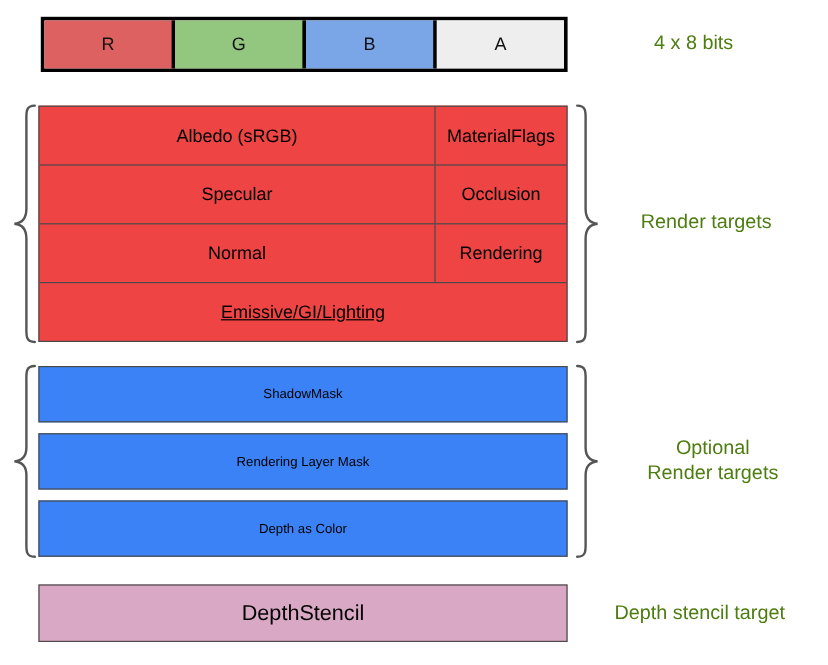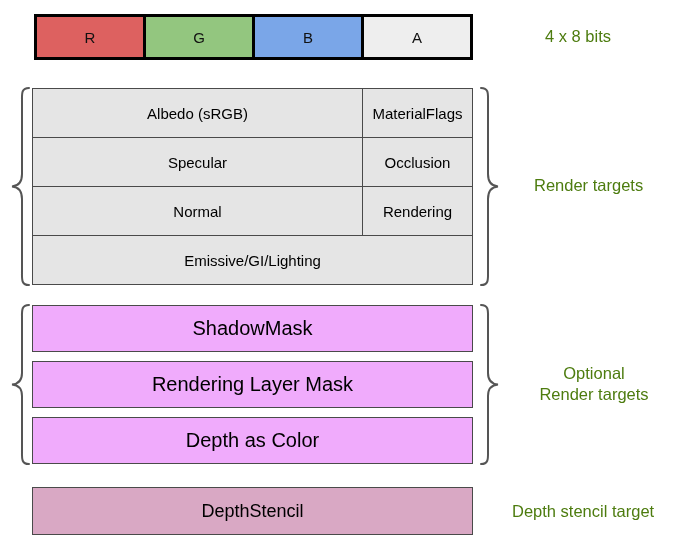--- a/index.html
+++ b/index.html
@@ -45,31 +45,31 @@
 
   
   .rt-table {
     position: absolute;
     left: 32px;
     top: 88px;
     width: 441px;
     height: 197px;
     box-sizing: border-box;
     border: 1.5px solid #4a4a4a;
-    background: #e5e5e5;
+    background: #ef4444;
     display: flex;
     flex-direction: column;
   }
   .rt-row {
     flex: 1 1 0;
     display: flex;
     border-bottom: 1.5px solid #4a4a4a;
     box-sizing: border-box;
   }
-  .rt-row:last-child { border-bottom: none; }
+  .rt-row:last-child { border-bottom: none; text-decoration: underline; }
   .rt-main {
     width: 330px;
     display: flex;
     align-items: center;
     justify-content: center;
     font-size: 15px;
     border-right: 1.5px solid #4a4a4a;
     box-sizing: border-box;
   }
   .rt-aux {
@@ -86,25 +86,25 @@
   }
 
   
   .opt-box {
     position: absolute;
     left: 32px;
     width: 441px;
     height: 47px;
     box-sizing: border-box;
     border: 1.5px solid #4a4a4a;
-    background: #f0abfc;
-    display: flex;
-    align-items: center;
-    justify-content: center;
-    font-size: 20px;
+    background: #3b82f6;
+    display: flex;
+    align-items: center;
+    justify-content: center;
+    font-size: 11px;
   }
   .opt-box.b1 { top: 305px; }
   .opt-box.b2 { top: 361px; }
   .opt-box.b3 { top: 417px; }
 
   
   .ds-box {
     position: absolute;
     left: 32px;
     top: 487px;

